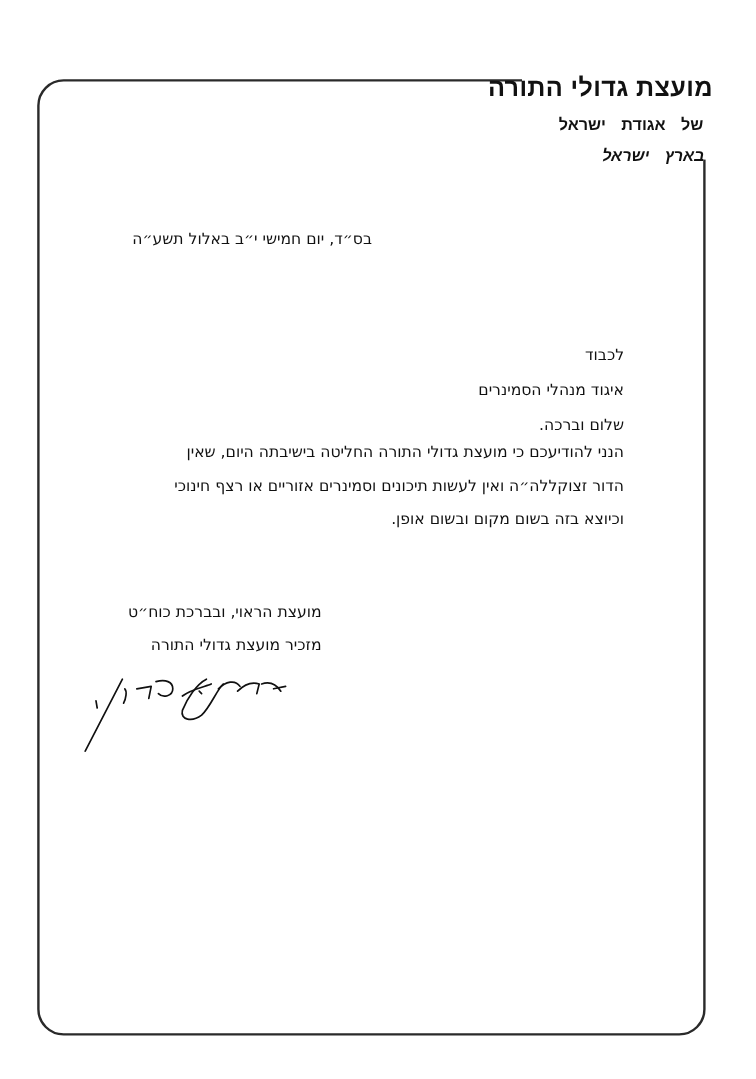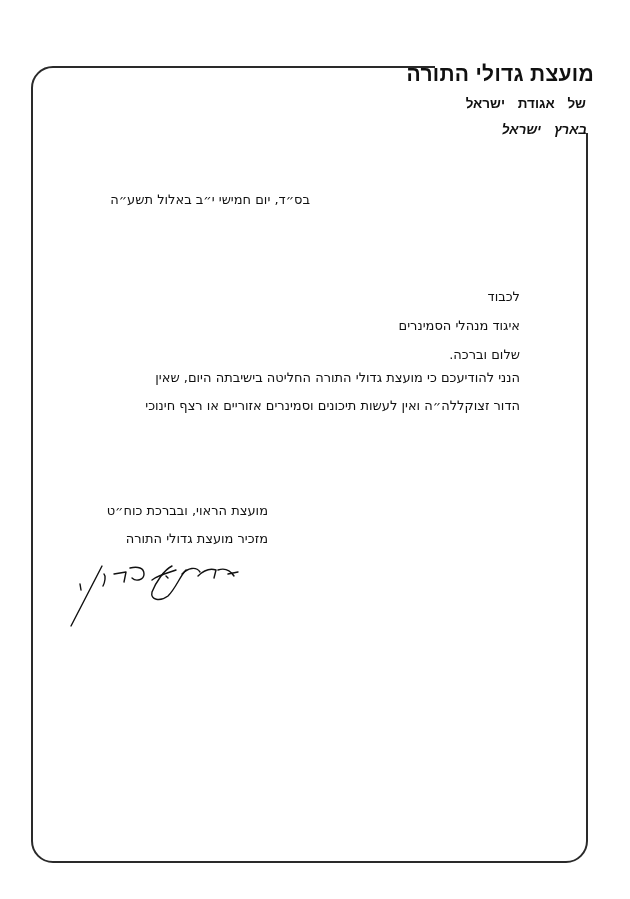--- a/index.html
+++ b/index.html
@@ -50,20 +50,21 @@
 
 <div class="txt date">בס״ד, יום חמישי י״ב באלול תשע״ה</div>
 
 <div class="txt addr addr1">לכבוד</div>
 <div class="txt addr addr2">איגוד מנהלי הסמינרים</div>
 <div class="txt addr addr3">שלום וברכה.</div>
 
 <div class="para">
   <span class="para-line">הנני להודיעכם כי מועצת גדולי התורה החליטה בישיבתה היום, שאין</span>
   <span class="para-line">הדור זצוקללה״ה ואין לעשות תיכונים וסמינרים אזוריים או רצף חינוכי</span>
+  <span class="para-line">וכיוצא בזה בשום מקום ובשום אופן.</span>
 </div>
 
 <div class="txt closing closing1">מועצת הראוי, ובברכת כוח״ט</div>
 <div class="txt closing closing2">מזכיר מועצת גדולי התורה</div>
 
 <svg class="signature" viewBox="0 0 175 70" fill="none" stroke="#111" stroke-width="1.4" stroke-linecap="round" stroke-linejoin="round">
   <path d="M3 66 L34 6"></path>
   <path d="M12 24 L13 30"></path>
   <path d="M36 14 C38 16 37 22 35 26"></path>
   <path d="M46 14 L58 12 L56 22"></path>

